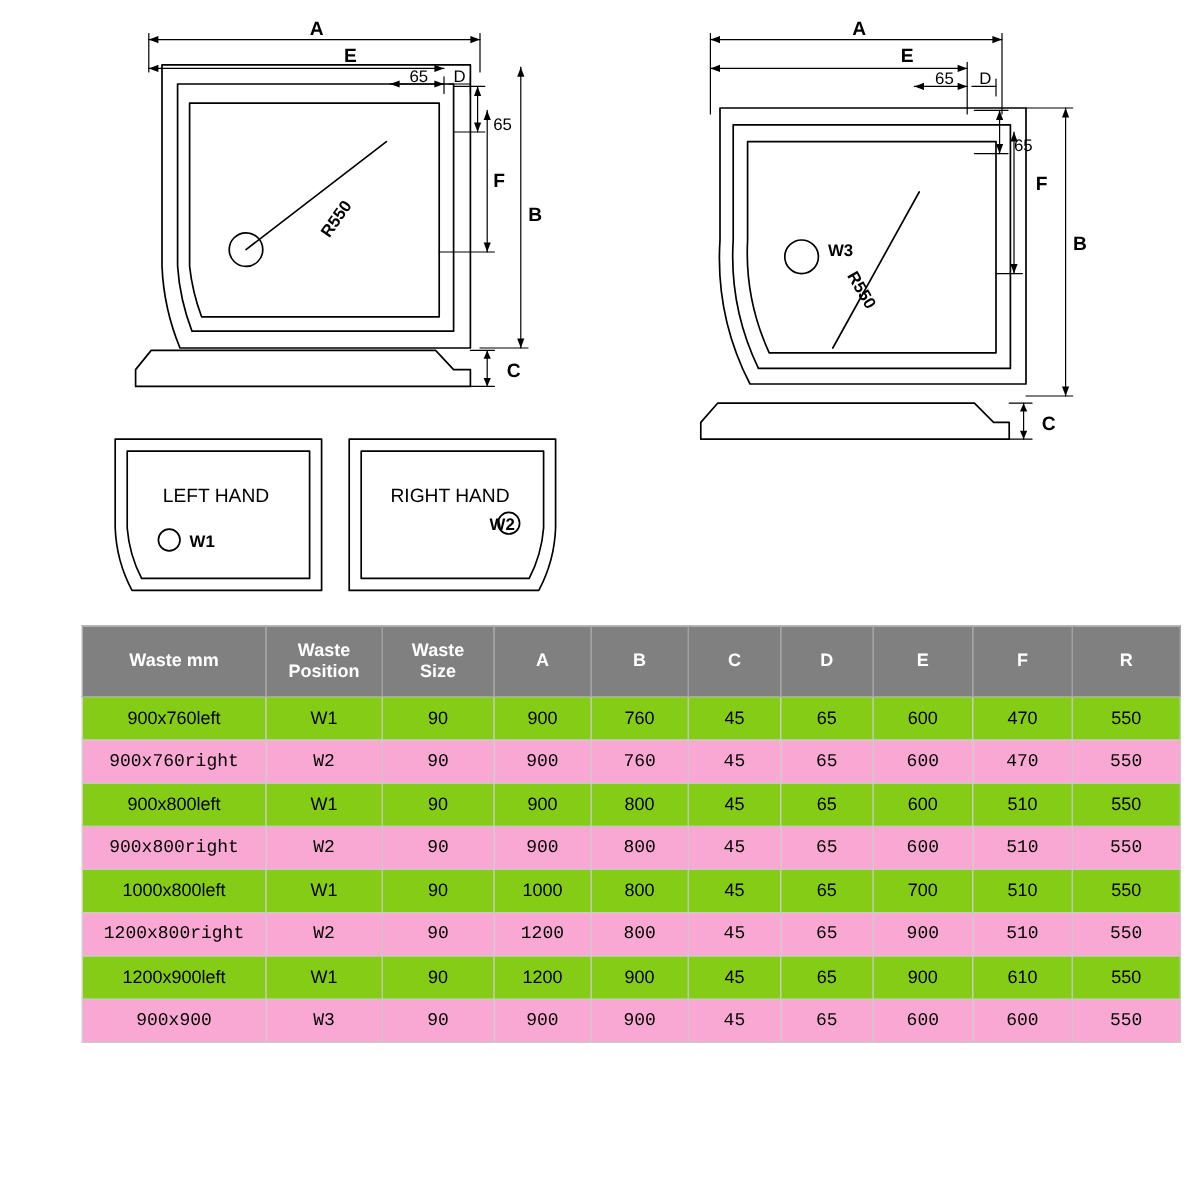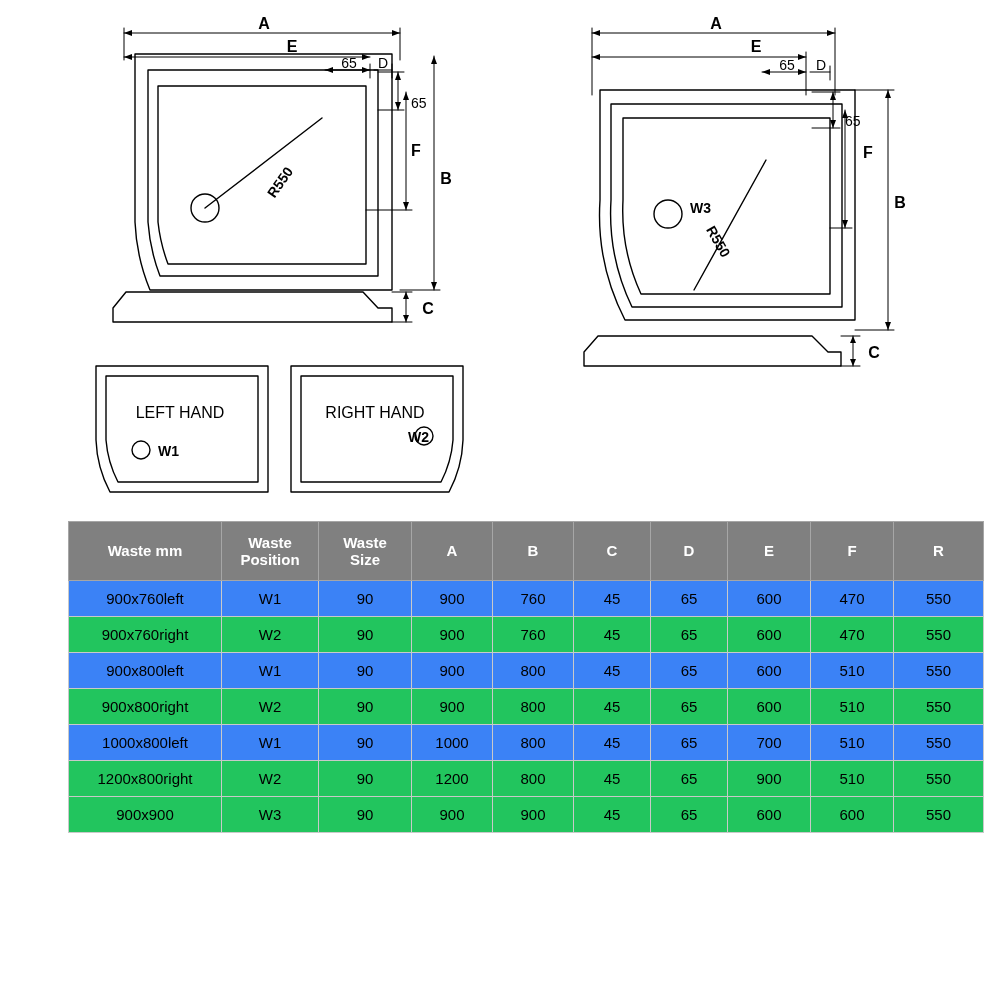--- a/index.html
+++ b/index.html
@@ -57,24 +57,25 @@
   }
   table.spec td {
     text-align: center;
     font-size: 15px;
     border: 1px solid #c9c9c9;
     padding: 5px 2px;
     height: 25px;
     color: #000;
   }
   table.spec tr.odd td {
-    background: #3b82f6;
+    background: #84cc16;
   }
   table.spec tr.even td {
-    background: #22c55e;
+    background: #f9a8d4;
+    font-family: Liberation Mono, monospace;
   }
   table.spec td.name {
     font-size: 15px;
   }
 </style>
 </head>
 <body>
 
 <div class="page">
 
@@ -355,20 +356,32 @@
             <td>W2</td>
             <td>90</td>
             <td>1200</td>
             <td>800</td>
             <td>45</td>
             <td>65</td>
             <td>900</td>
             <td>510</td>
             <td>550</td>
           </tr>
+          <tr class="odd">
+            <td class="name">1200x900left</td>
+            <td>W1</td>
+            <td>90</td>
+            <td>1200</td>
+            <td>900</td>
+            <td>45</td>
+            <td>65</td>
+            <td>900</td>
+            <td>610</td>
+            <td>550</td>
+          </tr>
           <tr class="even">
             <td class="name">900x900</td>
             <td>W3</td>
             <td>90</td>
             <td>900</td>
             <td>900</td>
             <td>45</td>
             <td>65</td>
             <td>600</td>
             <td>600</td>

